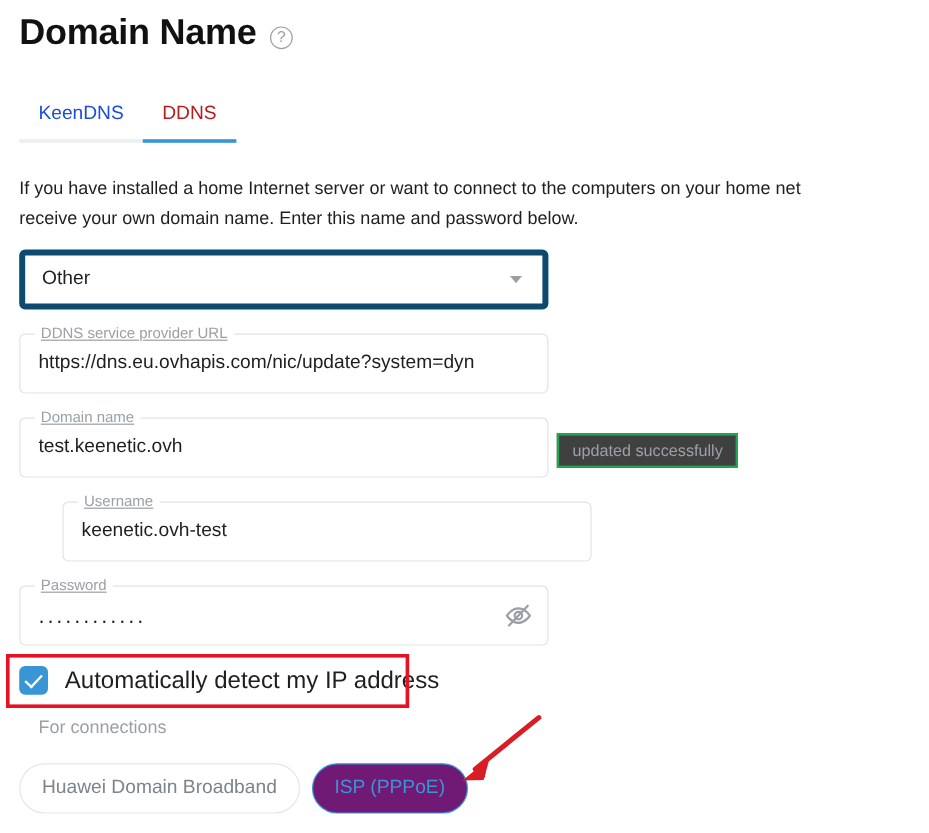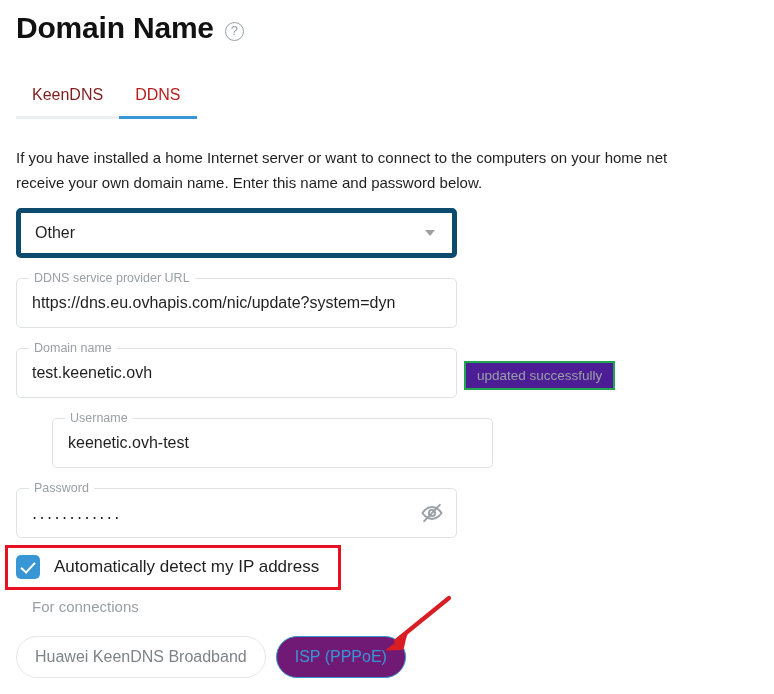--- a/index.html
+++ b/index.html
@@ -47,21 +47,21 @@
   
   .tabs {
     position: absolute;
     left: 16px; top: 86px;
     display: flex;
     align-items: flex-end;
   }
   .tab {
     font-size: 16px;
     padding: 0 16px 12px 16px;
-    color: #7f1d1d;
+    color: #1d4ed8;
     cursor: pointer;
     border-bottom: 3px solid #eceff1;
     white-space: nowrap;
   }
   .tab.active {
     color: #b91c1c;
     border-bottom: 3px solid #3996d4;
   }
 
   
@@ -112,20 +112,21 @@
   }
   .field .legend {
     position: absolute;
     top: -8px; left: 12px;
     background: #fff;
     padding: 0 5px;
     font-size: 12.5px;
     color: #9aa0a6;
     line-height: 14px;
     white-space: nowrap;
+    text-decoration: underline;
   }
   .field .value {
     position: absolute;
     left: 15px; right: 40px; top: 0; bottom: 0;
     display: flex;
     align-items: center;
     font-size: 16px;
     color: #1f1f1f;
     overflow: hidden;
     white-space: nowrap;
@@ -151,21 +152,21 @@
     width: 24px; height: 24px;
     cursor: pointer;
   }
 
   
   .success-badge {
     position: absolute;
     left: 464px; top: 361px;
     height: 29px;
     border: 2px solid #22a550;
-    background: #4c1d95;
+    background: #404040;
     display: flex;
     align-items: center;
     padding: 0 11px;
     font-size: 13.5px;
     color: #9aa0a6;
     white-space: nowrap;
   }
 
   
   .checkbox-row {
@@ -186,21 +187,21 @@
   .checkbox::after {
     content: "";
     position: absolute;
     left: 8px; top: 4px;
     width: 6px; height: 12px;
     border: solid #ffffff;
     border-width: 0 2.4px 2.4px 0;
     transform: rotate(43deg);
   }
   .checkbox-label {
-    font-size: 17px;
+    font-size: 20px;
     color: #1f1f1f;
     white-space: nowrap;
   }
 
   
   .annot-rect {
     position: absolute;
     left: 5px; top: 545px;
     width: 336px; height: 45px;
     border: 3px solid #e81123;
@@ -303,21 +304,21 @@
   </div>
 
   <div class="checkbox-row">
     <div class="checkbox"></div>
     <div class="checkbox-label">Automatically detect my IP address</div>
   </div>
   <div class="annot-rect"></div>
 
   <div class="conn-label">For connections</div>
   <div class="chips">
-    <div class="chip">Huawei KeenDNS Broadband</div>
+    <div class="chip">Huawei Domain Broadband</div>
     <div class="chip selected">ISP (PPPoE)</div>
   </div>
 
   <svg class="annot-arrow" viewBox="0 0 100 70">
     <line x1="79" y1="8" x2="26" y2="51" stroke="#d81e24" stroke-width="4.2" stroke-linecap="round"></line>
     <polygon points="16,60 36,44 34,58 20,60" fill="#d81e24"></polygon>
     <polygon points="15.5,60.5 38,42 33,60" fill="#d81e24"></polygon>
   </svg>
 
 </div>

